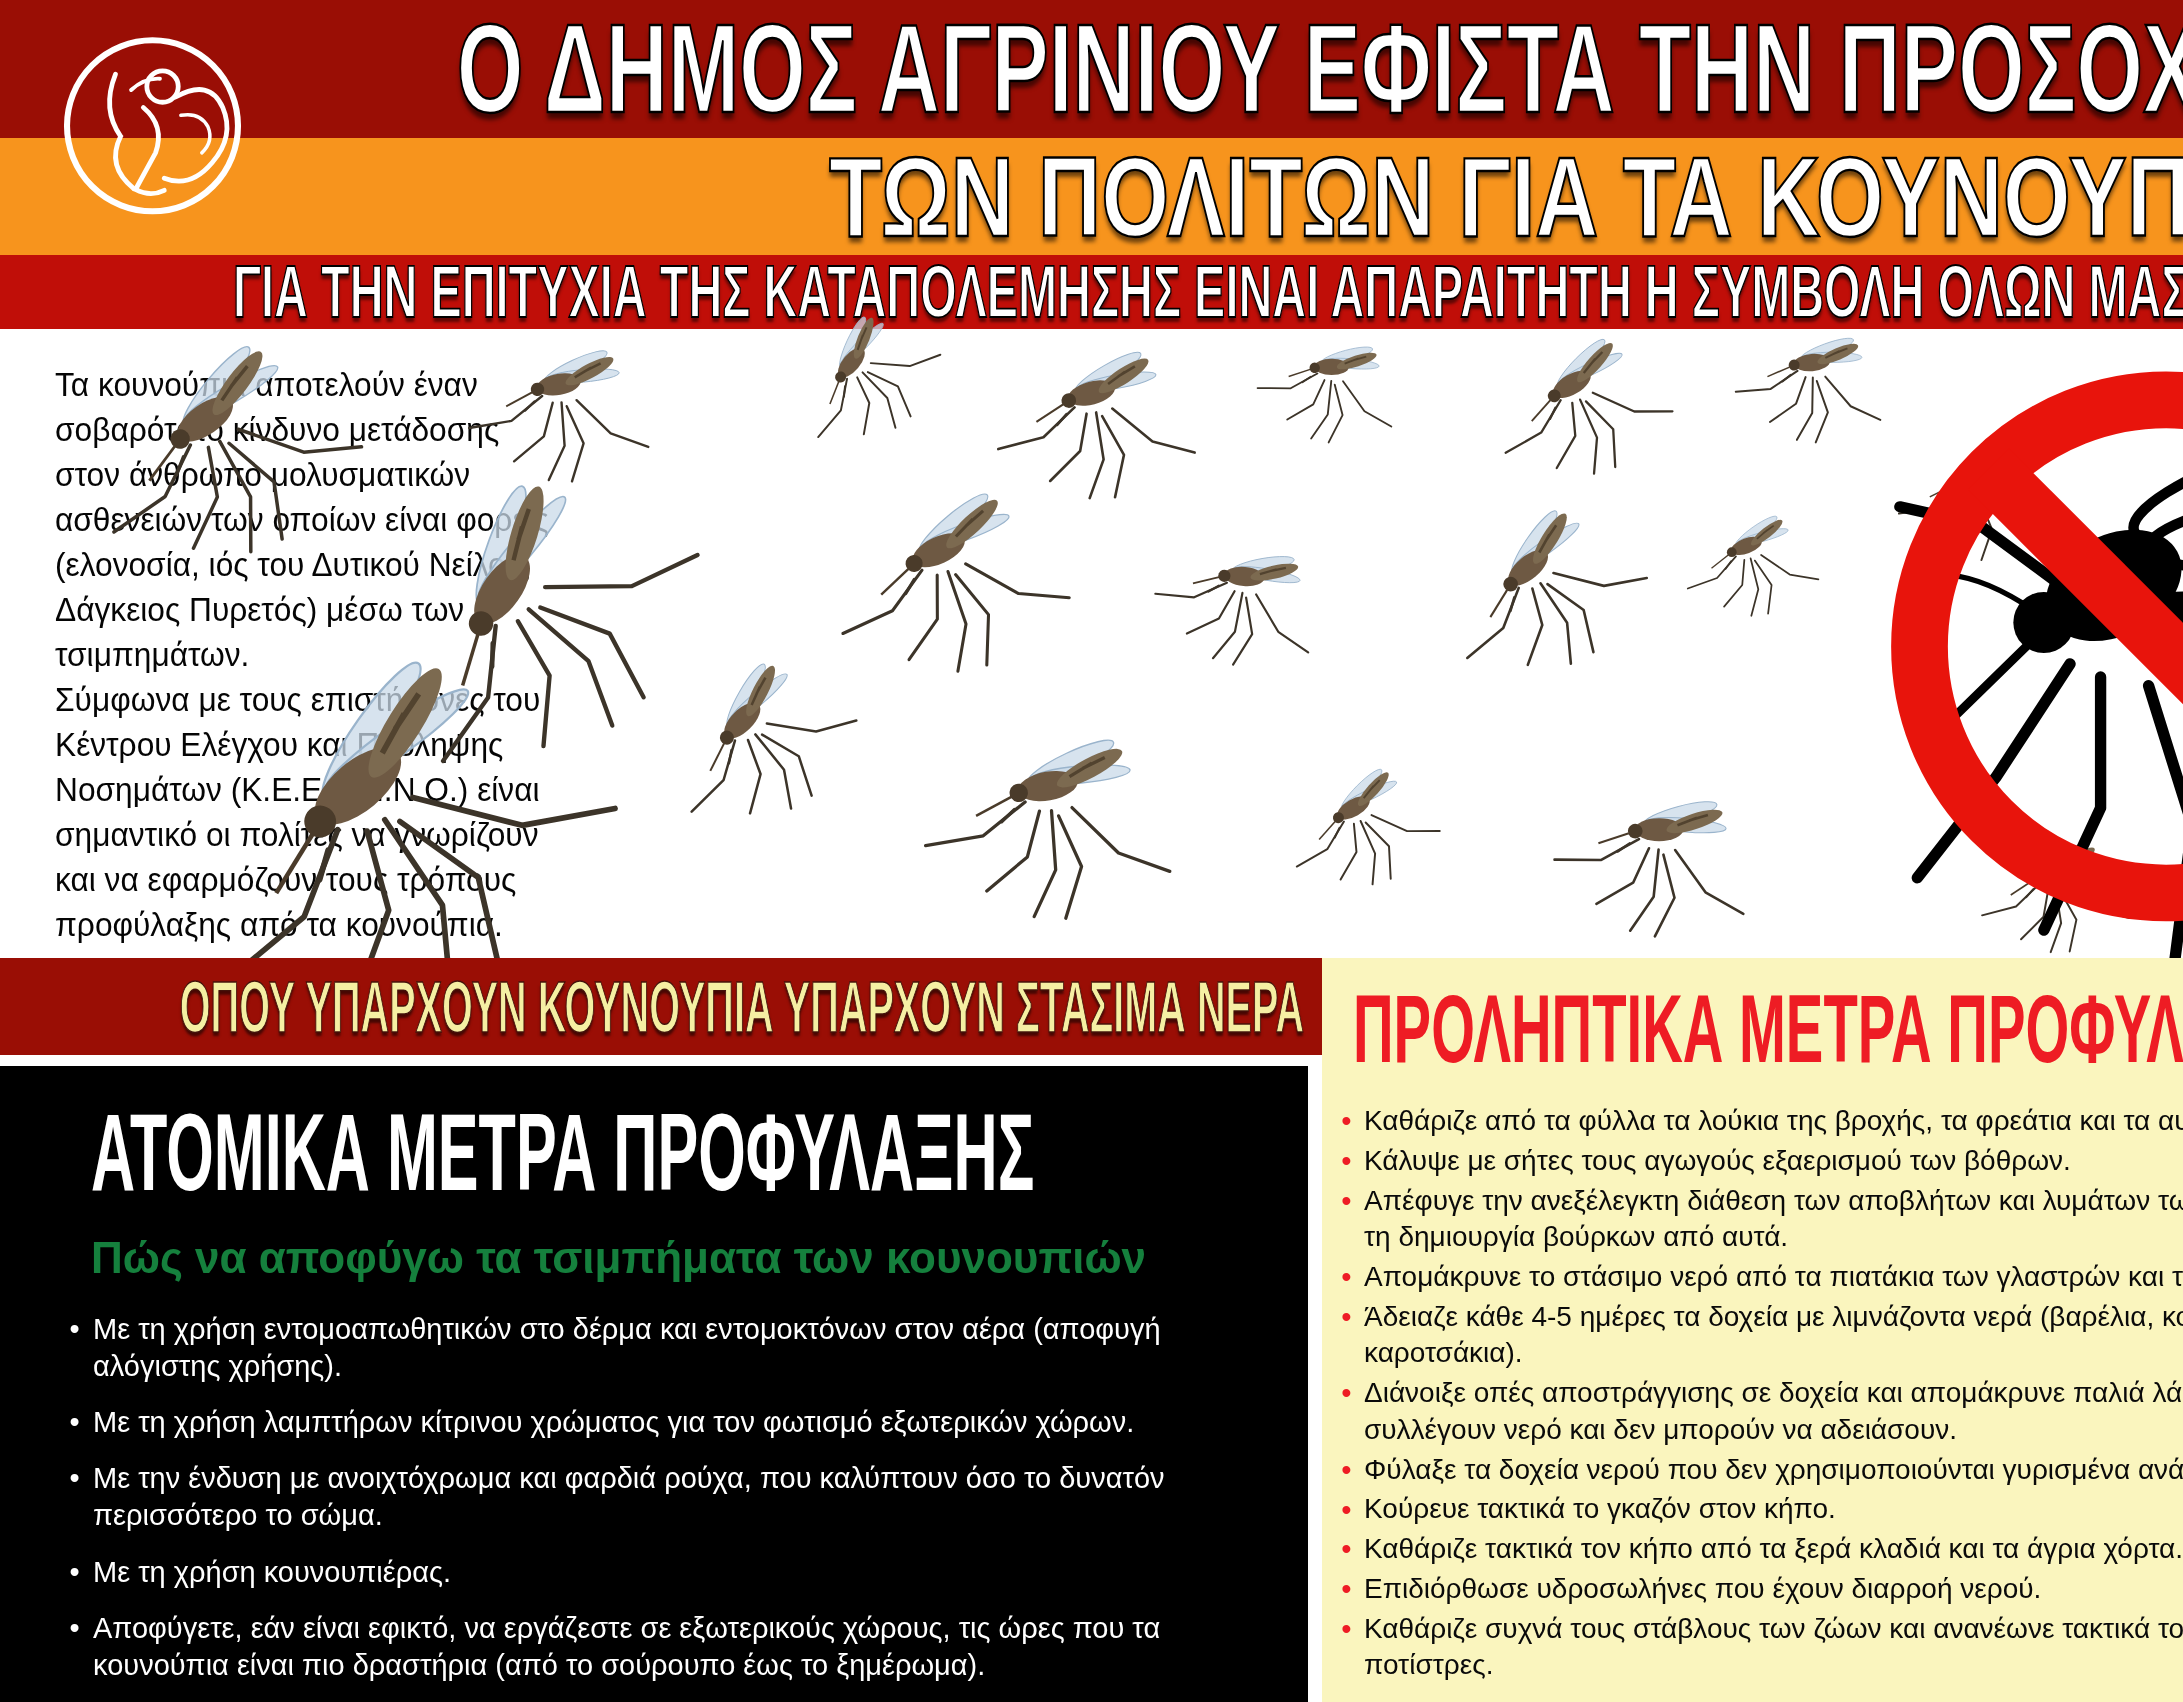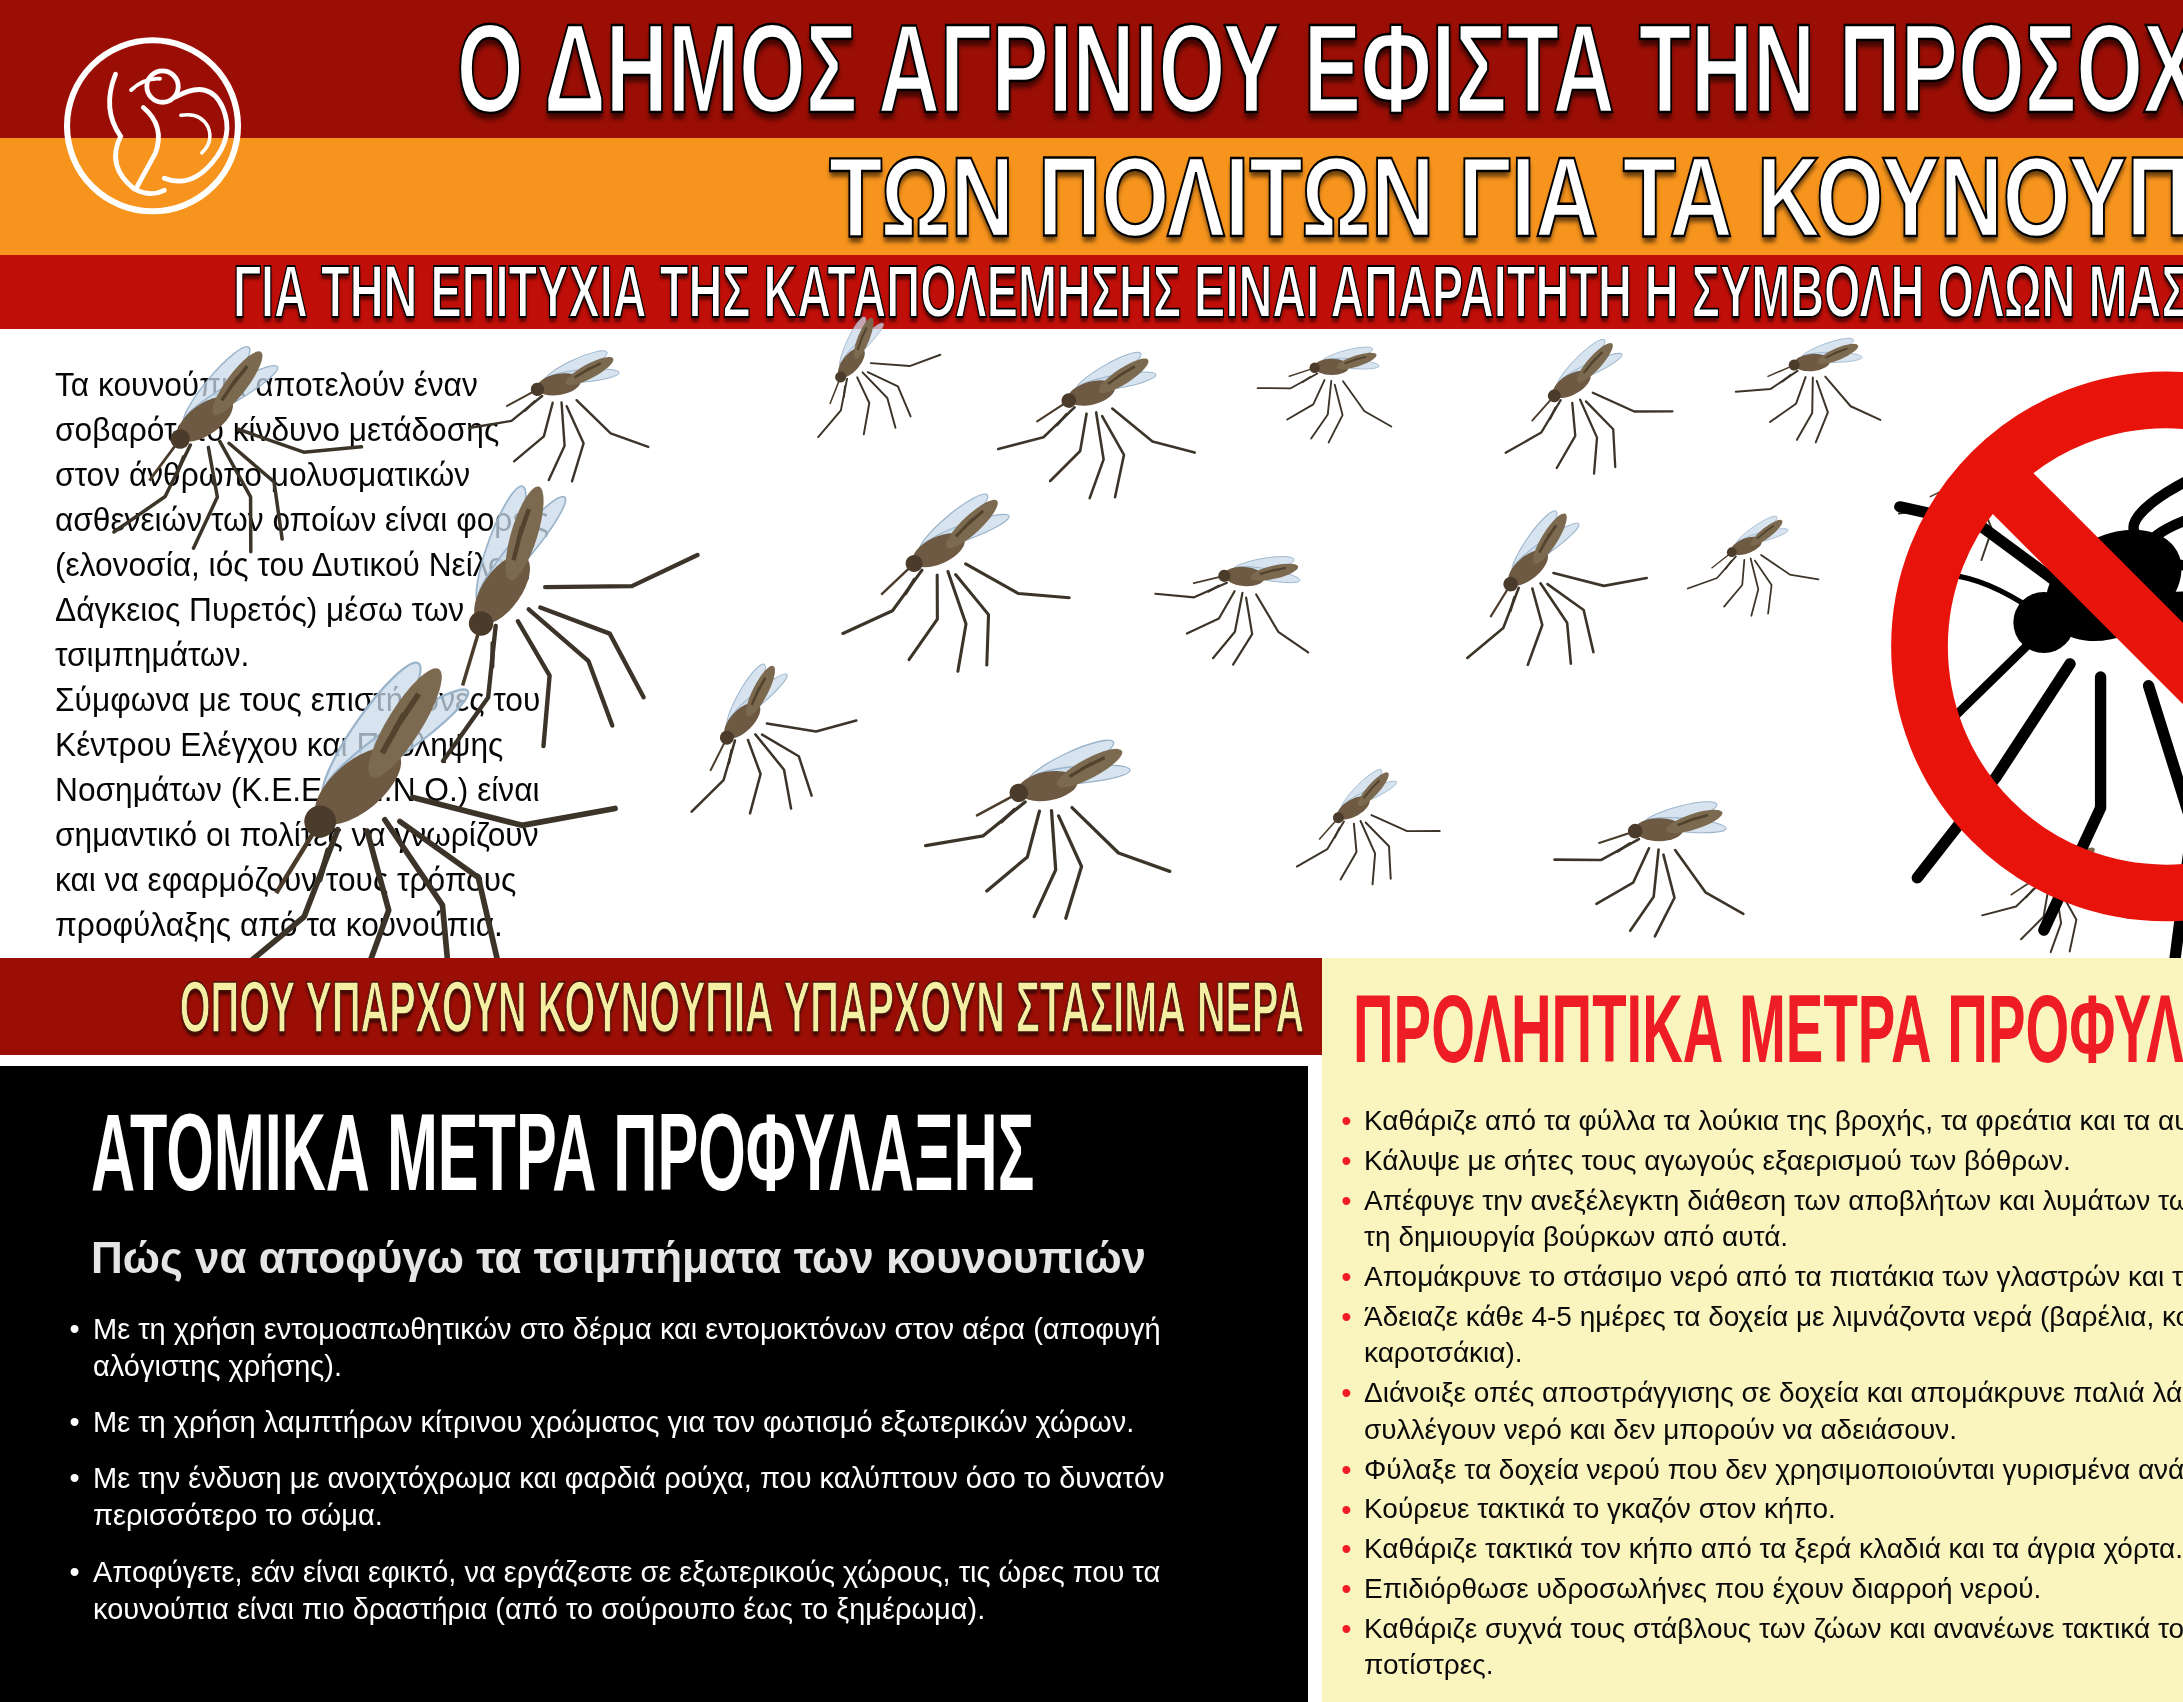--- a/index.html
+++ b/index.html
@@ -40,21 +40,21 @@
   
   .stagnant{position:absolute;left:0;top:958px;width:1484px;height:97px;background:#9A0E05;
             display:flex;align-items:center;justify-content:center;}
   .h4{font-size:66px;color:#F5EFA3;-webkit-text-stroke:1.3px #43120a;
       text-shadow:0 3.5px 3.1px rgba(0,0,0,.55);transform:scale(0.60,1.1);}
 
   
   .black-panel{position:absolute;left:0;top:1066px;width:1290px;height:636px;background:#000000;padding-left:18px;}
   .bp-title-wrap{margin:38px 0 0 73px;}
   .h5{font-size:97px;color:#ffffff;transform:scale(0.63,1.12);transform-origin:left center;}
-  .bp-subtitle{margin:32px 0 0 73px;font-size:44px;font-weight:bold;color:#e5e5e5;}
+  .bp-subtitle{margin:32px 0 0 73px;font-size:44px;font-weight:bold;color:#15803d;}
   .bp-list{list-style:none;margin:28px 0 0 48px;padding:0;width:1196px;
            font-size:29px;line-height:1.28;color:#ffffff;}
   .bp-list li{position:relative;padding-left:27px;margin-bottom:19px;}
   .bp-list li::before{content:"•";position:absolute;left:3.5px;top:0;color:#ffffff;}
 
   
   .yellow-panel{position:absolute;left:1322px;top:958px;width:1161px;height:744px;background:#FAF5BE;}
   .yp-title-wrap{margin:26px 0 0 31px;}
   .h6{font-size:90px;color:#EE1C24;transform:scale(0.625,1.08);transform-origin:left center;}
   .yp-list{list-style:none;margin:29px 0 0 17.5px;padding:0;width:1100px;
@@ -184,20 +184,21 @@
 
   <div class="black-panel">
     <div class="bp-title-wrap">
       <span class="stretch h5">ΑΤΟΜΙΚΑ ΜΕΤΡΑ ΠΡΟΦΥΛΑΞΗΣ</span>
     </div>
     <div class="bp-subtitle">Πώς να αποφύγω τα τσιμπήματα των κουνουπιών</div>
     <ul class="bp-list">
       <li>Με τη χρήση εντομοαπωθητικών στο δέρμα και εντομοκτόνων στον αέρα (αποφυγή αλόγιστης χρήσης).</li>
       <li>Με τη χρήση λαμπτήρων κίτρινου χρώματος για τον φωτισμό εξωτερικών χώρων.</li>
       <li>Με την ένδυση με ανοιχτόχρωμα και φαρδιά ρούχα, που καλύπτουν όσο το δυνατόν περισσότερο το σώμα.</li>
+      <li>Με τη χρήση κουνουπιέρας.</li>
       <li>Αποφύγετε, εάν είναι εφικτό, να εργάζεστε σε εξωτερικούς χώρους, τις ώρες που τα κουνούπια είναι πιο δραστήρια (από το σούρουπο έως το ξημέρωμα).</li>
     </ul>
   </div>
 
   <div class="yellow-panel">
     <div class="yp-title-wrap">
       <span class="stretch h6">ΠΡΟΛΗΠΤΙΚΑ ΜΕΤΡΑ ΠΡΟΦΥΛΑΞΗΣ</span>
     </div>
     <ul class="yp-list">
       <li>Καθάριζε από τα φύλλα τα λούκια της βροχής, τα φρεάτια και τα αυλάκια.</li>

